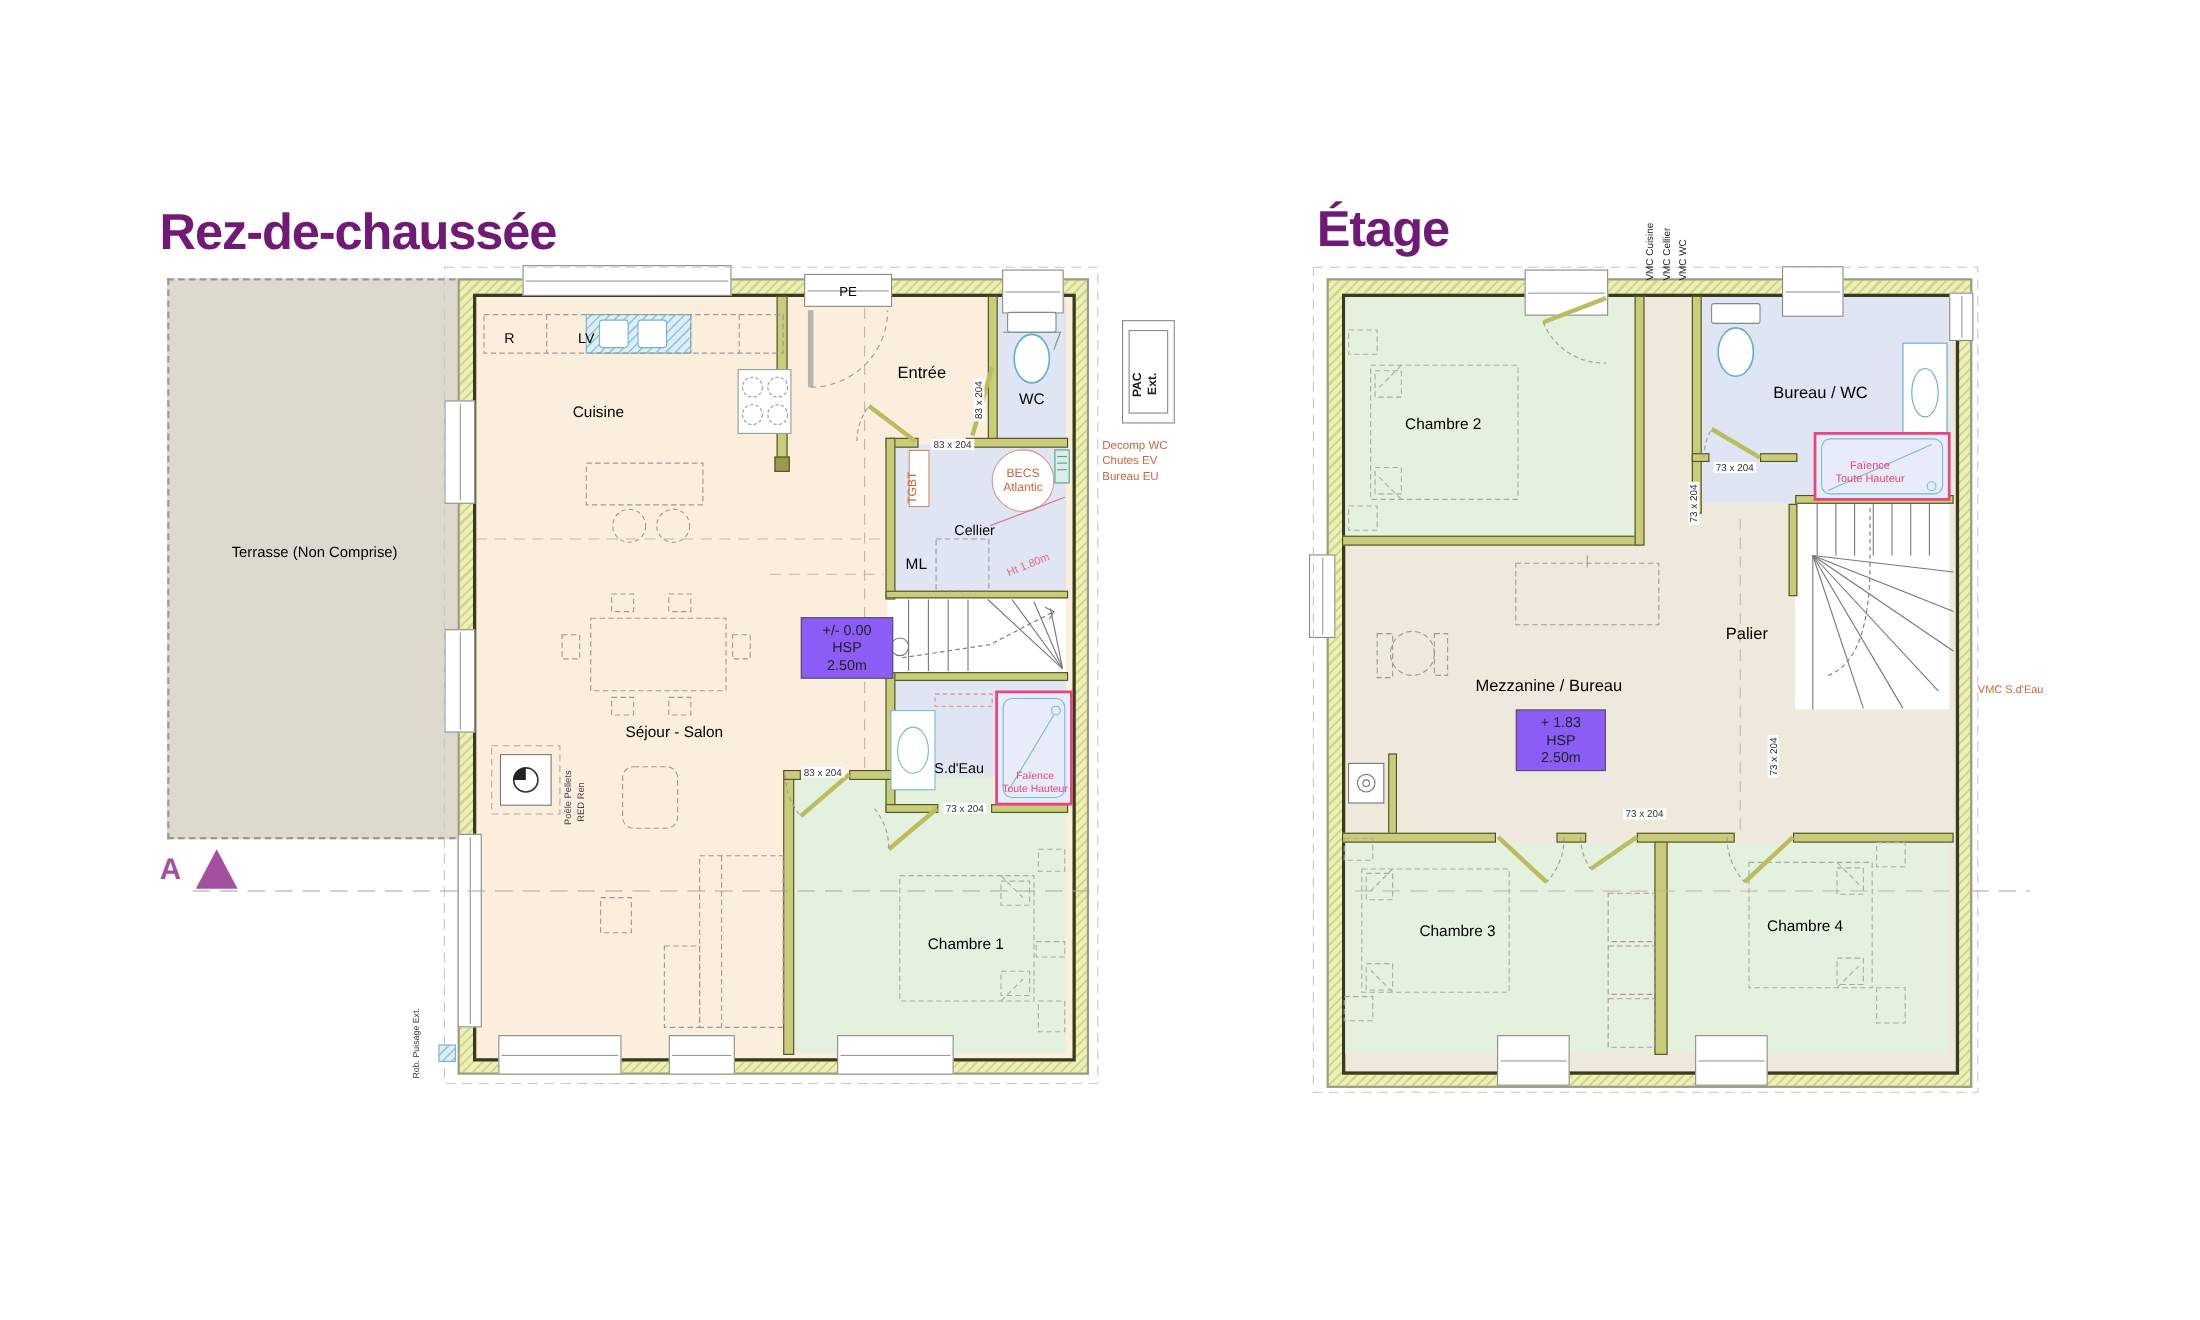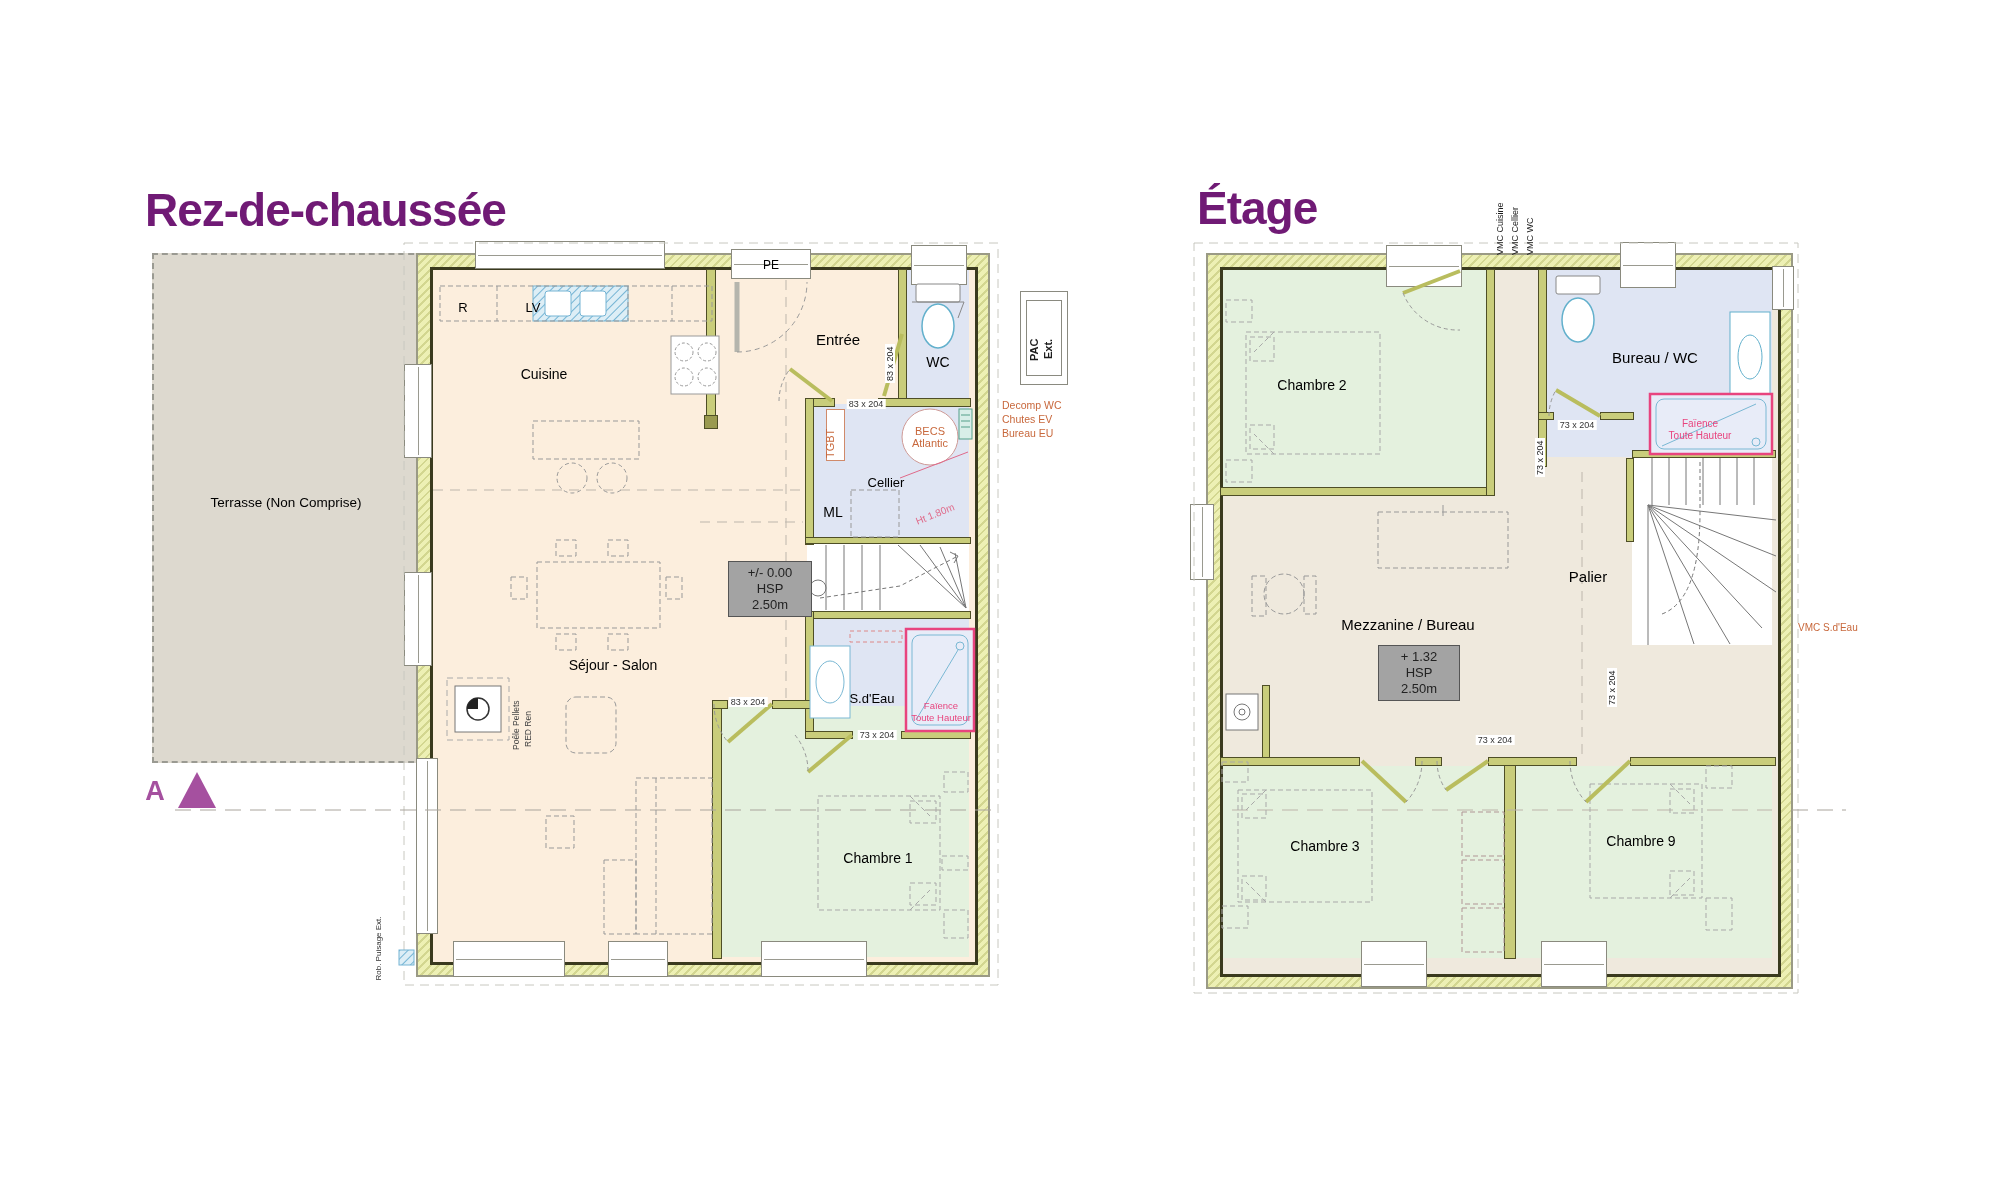--- a/index.html
+++ b/index.html
@@ -13,21 +13,21 @@
   .wall{position:absolute;background:#c9cd7b;border:1px solid #4e4e26;box-sizing:border-box}
   .win{position:absolute;background:#fff;border:1px solid #8a8a7e;box-sizing:border-box}
   .win:after{content:"";position:absolute;left:2px;right:2px;top:50%;border-top:1px solid #9a9a90}
   .win.v:after{left:50%;top:2px;bottom:2px;right:auto;border-top:none;border-left:1px solid #9a9a90}
   .lbl{position:absolute;transform:translate(-50%,-50%);white-space:nowrap;color:#000000;font-size:14px}
   .s15{font-size:15px}.s13{font-size:13px}.s12{font-size:12px}.s11{font-size:11px}.s10{font-size:10px}
   .orange{color:#c8683c}.purple{color:#a5509f}
   .dim{font-size:9px;background:#fff;padding:0 2px;color:#333}
   .rot{position:absolute;transform:rotate(-90deg);transform-origin:left center;white-space:nowrap;color:#1d1d1d}
   .tilt{position:absolute;transform:translate(-50%,-50%) rotate(-22deg);white-space:nowrap}
-  .levelbox{position:absolute;background:#a3a3a3;border:1.5px solid #555;text-align:center;
+  .levelbox{position:absolute;background:#8b5cf6;border:1.5px solid #555;text-align:center;
             font-size:13px;line-height:16px;padding:3px 8px;color:#222}
   .two{text-align:center;line-height:12px}
   .terrace{position:absolute;background:#ddd9cf;border:2px dashed #9a9a92}
   .pacbox{position:absolute;background:#fff;border:1px solid #8a8a80}
   .pacinner{position:absolute;left:5px;top:8px;right:5px;bottom:8px;border:1px solid #8a8a80}
   svg{position:absolute;left:0;top:0;pointer-events:none}
 </style>
 </head>
 <body>
 
@@ -381,25 +381,25 @@
 
 <div class="lbl" style="left:1312px;top:385px">Chambre 2</div>
 <div class="lbl s15" style="left:1655px;top:357px">Bureau / WC</div>
 <div class="lbl two" style="left:1700px;top:430px;font-size:10px;color:#e8447e">
   <div>Faïence</div>
   <div>Toute Hauteur</div>
 </div>
 <div class="lbl s15" style="left:1588px;top:576px">Palier</div>
 <div class="lbl s15" style="left:1408px;top:624px">Mezzanine / Bureau</div>
 <div class="levelbox" style="left:1378px;top:645px;width:64px">
-  <div>+ 1.32</div>
+  <div>+ 1.83</div>
   <div>HSP 2.50m</div>
 </div>
 <div class="lbl" style="left:1325px;top:846px">Chambre 3</div>
-<div class="lbl" style="left:1641px;top:841px">Chambre 9</div>
+<div class="lbl" style="left:1641px;top:841px">Chambre 4</div>
 
 <div class="lbl dim" style="left:1577px;top:425px">73 x 204</div>
 <div class="rot dim" style="left:1540px;top:472px">73 x 204</div>
 <div class="rot dim" style="left:1612px;top:702px">73 x 204</div>
 <div class="lbl dim" style="left:1495px;top:740px">73 x 204</div>
 
 <div class="rot orange" style="left:1500px;top:250px;font-size:9px">VMC Cuisine</div>
 <div class="rot orange" style="left:1515px;top:250px;font-size:9px">VMC Cellier</div>
 <div class="rot orange" style="left:1530px;top:250px;font-size:9px">VMC WC</div>
 <div class="abs orange" style="left:1798px;top:622px;font-size:10px">VMC S.d'Eau</div>

